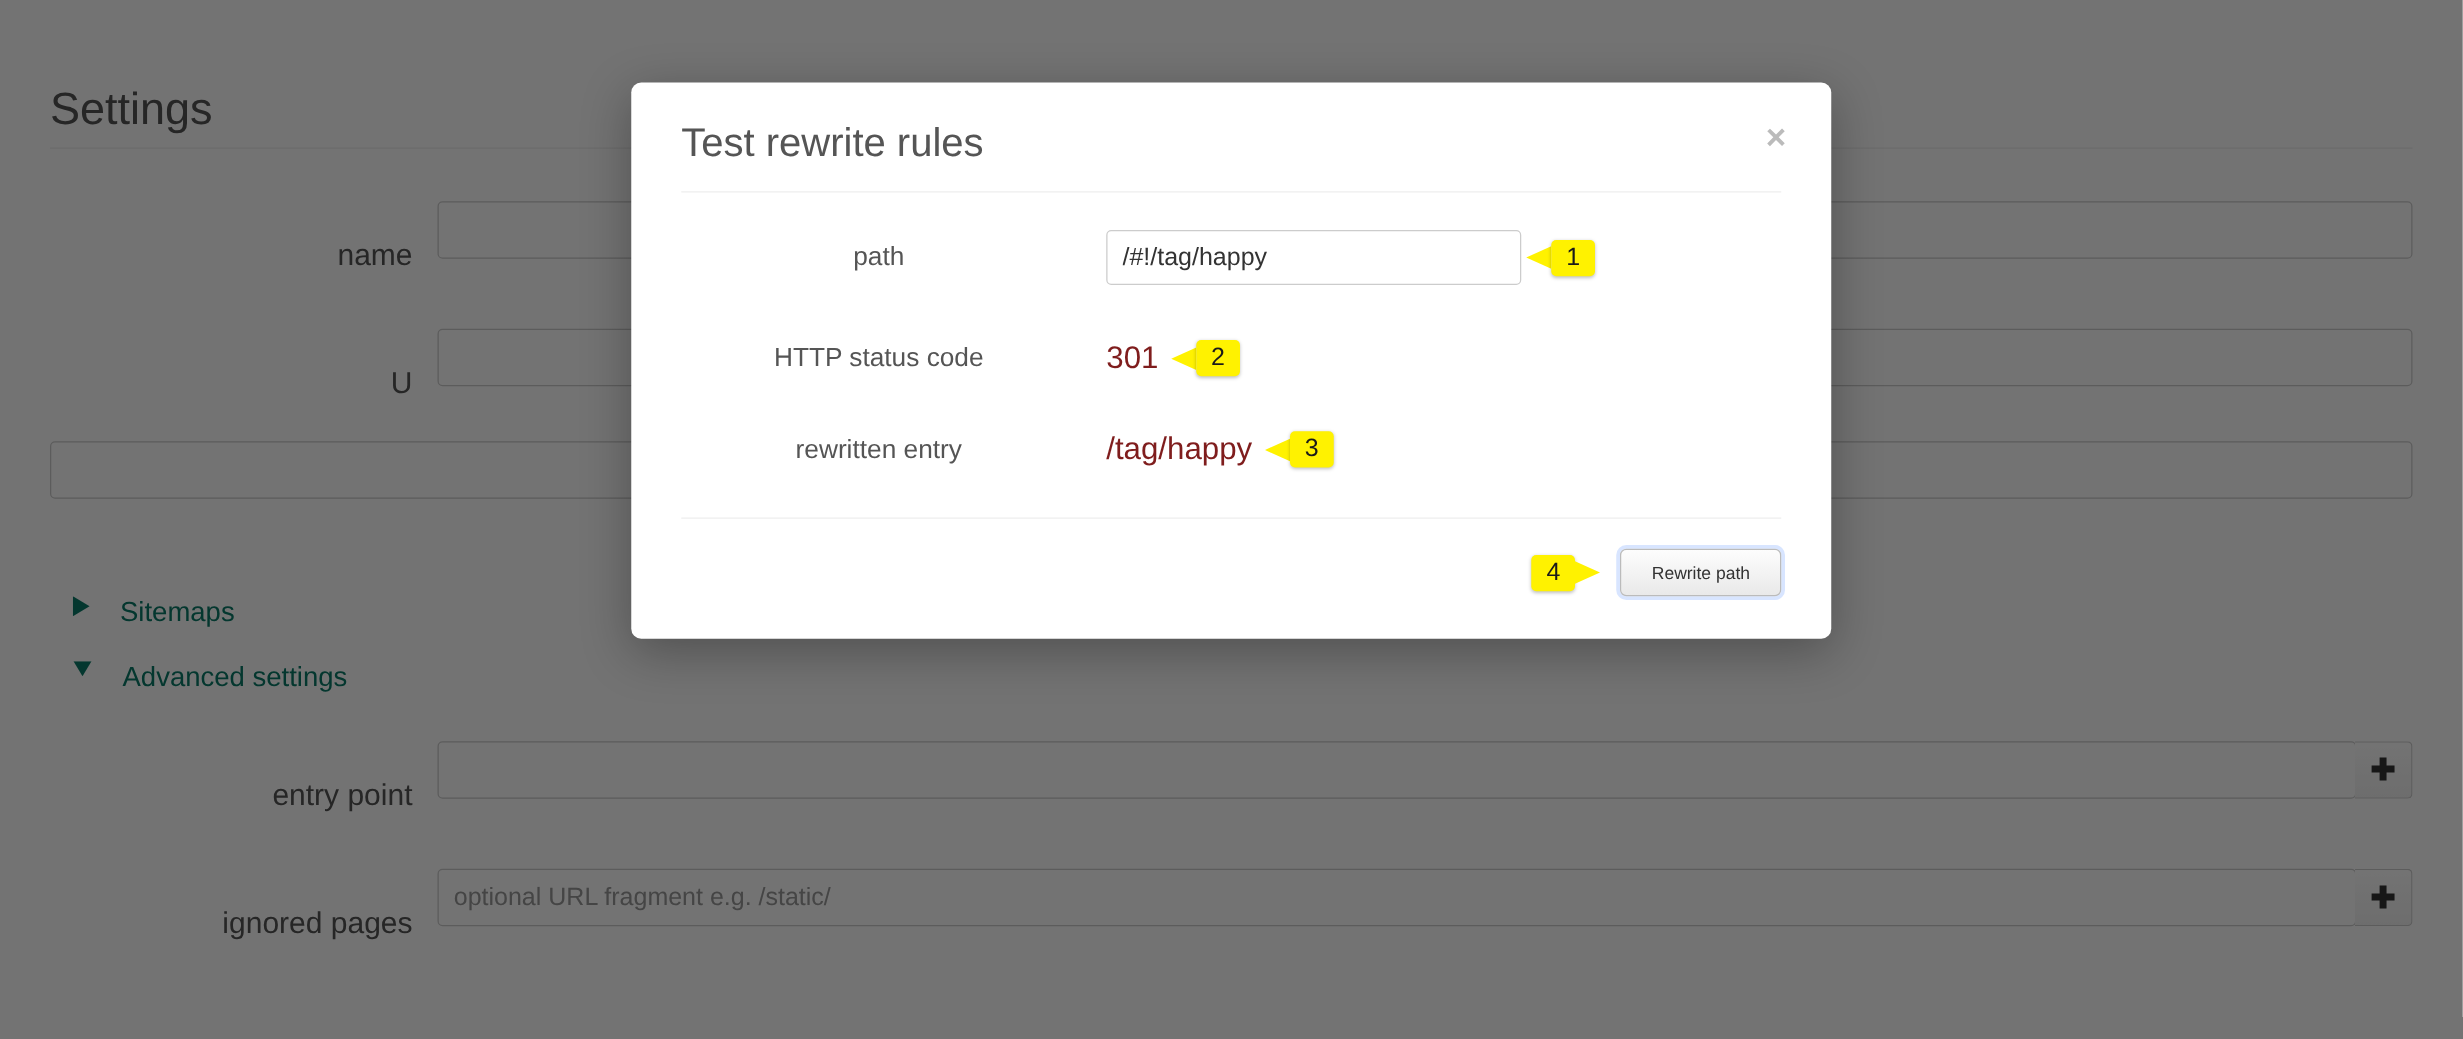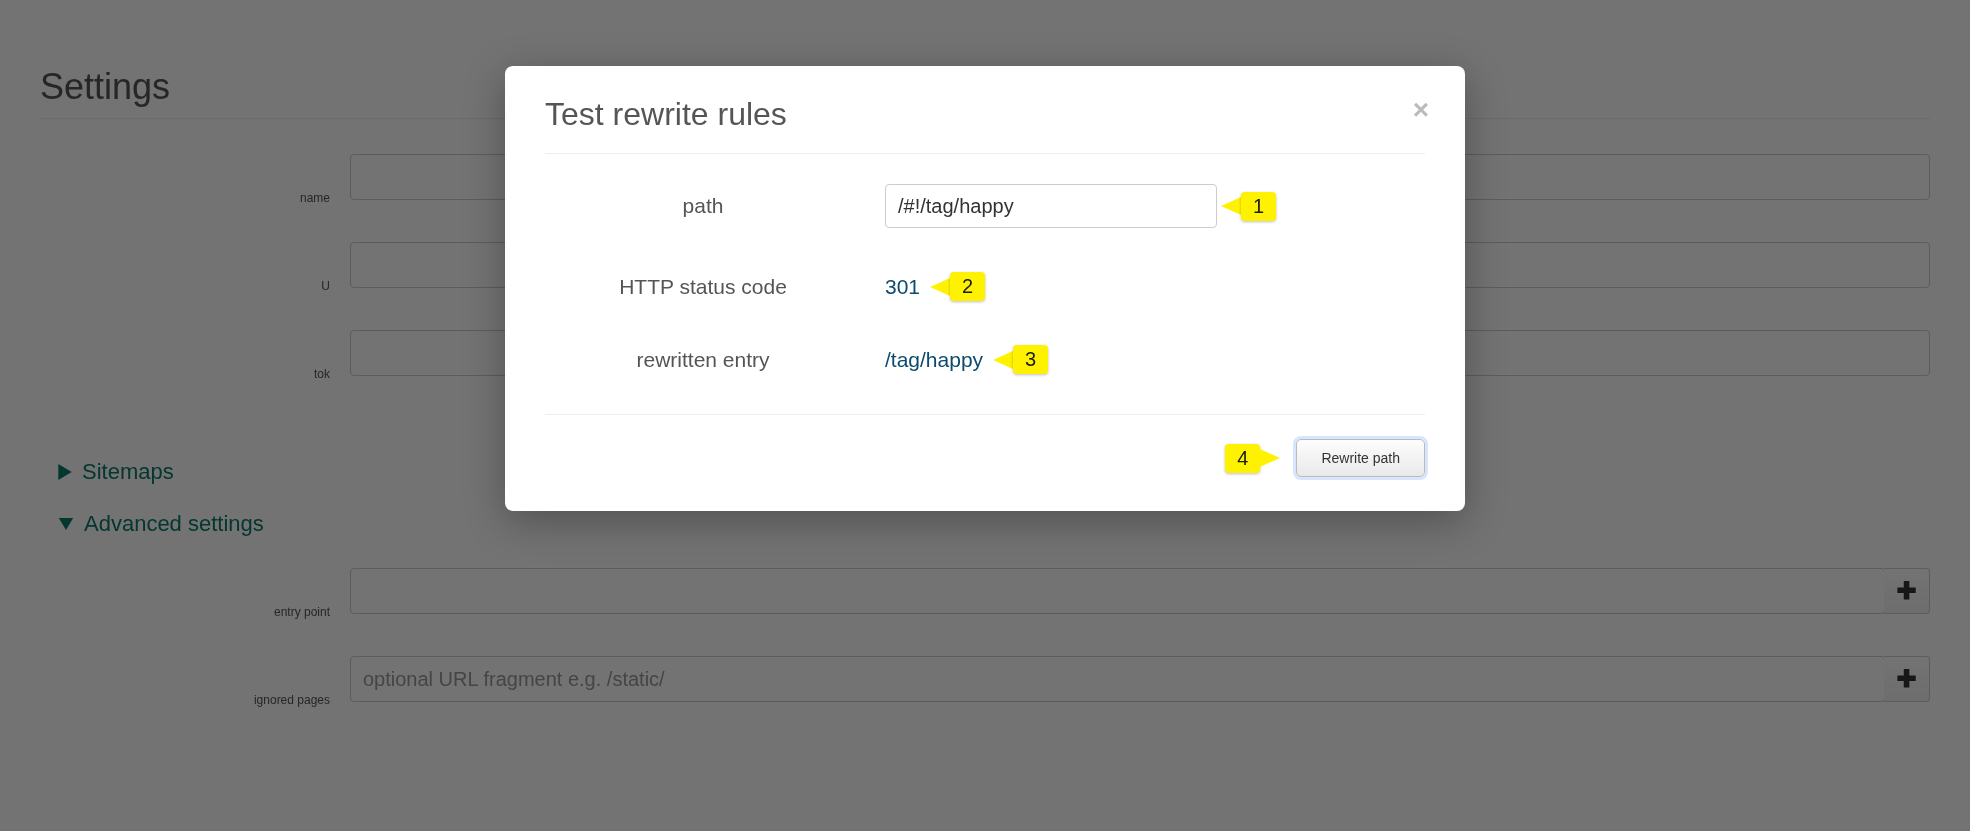--- a/index.html
+++ b/index.html
@@ -31,21 +31,21 @@
   .form-row {
     display: flex;
     align-items: center;
     margin-bottom: 32px;
   }
   .form-row label.left-label {
     width: 310px;
     text-align: right;
     padding-right: 20px;
     color: #555;
-    font-size: 12px;
+    font-size: 24px;
     margin-top: 42px;
   }
   .form-row .field-wrap {
     flex: 1;
     display: flex;
     align-items: stretch;
     gap: 8px;
   }
   .text-input {
     flex: 1;
@@ -70,22 +70,22 @@
     justify-content: center;
     font-size: 24px;
     font-weight: 700;
     color: #333;
     cursor: pointer;
     margin-left: -9px;
   }
 
   .section-link {
     display: flex;
-    align-items: center;
-    gap: 10px;
+    align-items: flex-start;
+    gap: 24px;
     color: #0b7b68;
     font-size: 22px;
     margin: 26px 0 26px 18px;
     cursor: pointer;
     width: max-content;
   }
 
   
   .overlay {
     position: absolute;
@@ -133,22 +133,22 @@
   }
   .m-row:last-child { margin-bottom: 30px; }
   .m-row label {
     width: 340px;
     text-align: center;
     padding-right: 24px;
     color: #555;
     font-size: 21px;
   }
   .m-row .value {
-    font-size: 21px;
-    color: #0c4a6e;
+    font-size: 25px;
+    color: #7f1d1d;
   }
   .m-row input.m-input {
     width: 332px;
     height: 44px;
     border: 1px solid #ccc;
     border-radius: 4px;
     padding: 0 12px;
     font-size: 20px;
     color: #333;
   }
@@ -213,21 +213,20 @@
         <input type="text" class="text-input" style="">
       </div>
   </div>
   <div class="form-row">
     <label class="left-label">U</label>
     <div class="field-wrap">
         <input type="text" class="text-input" style="">
       </div>
   </div>
   <div class="form-row">
-    <label class="left-label">tok</label>
     <div class="field-wrap">
         <input type="text" class="text-input" style="">
       </div>
   </div>
 
   <div style="height:20px"></div>
 
   <div class="section-link">
     <svg width="14" height="16" viewBox="0 0 10 12">
         <polygon points="0,0 10,6 0,12" fill="#0b7b68"></polygon>

